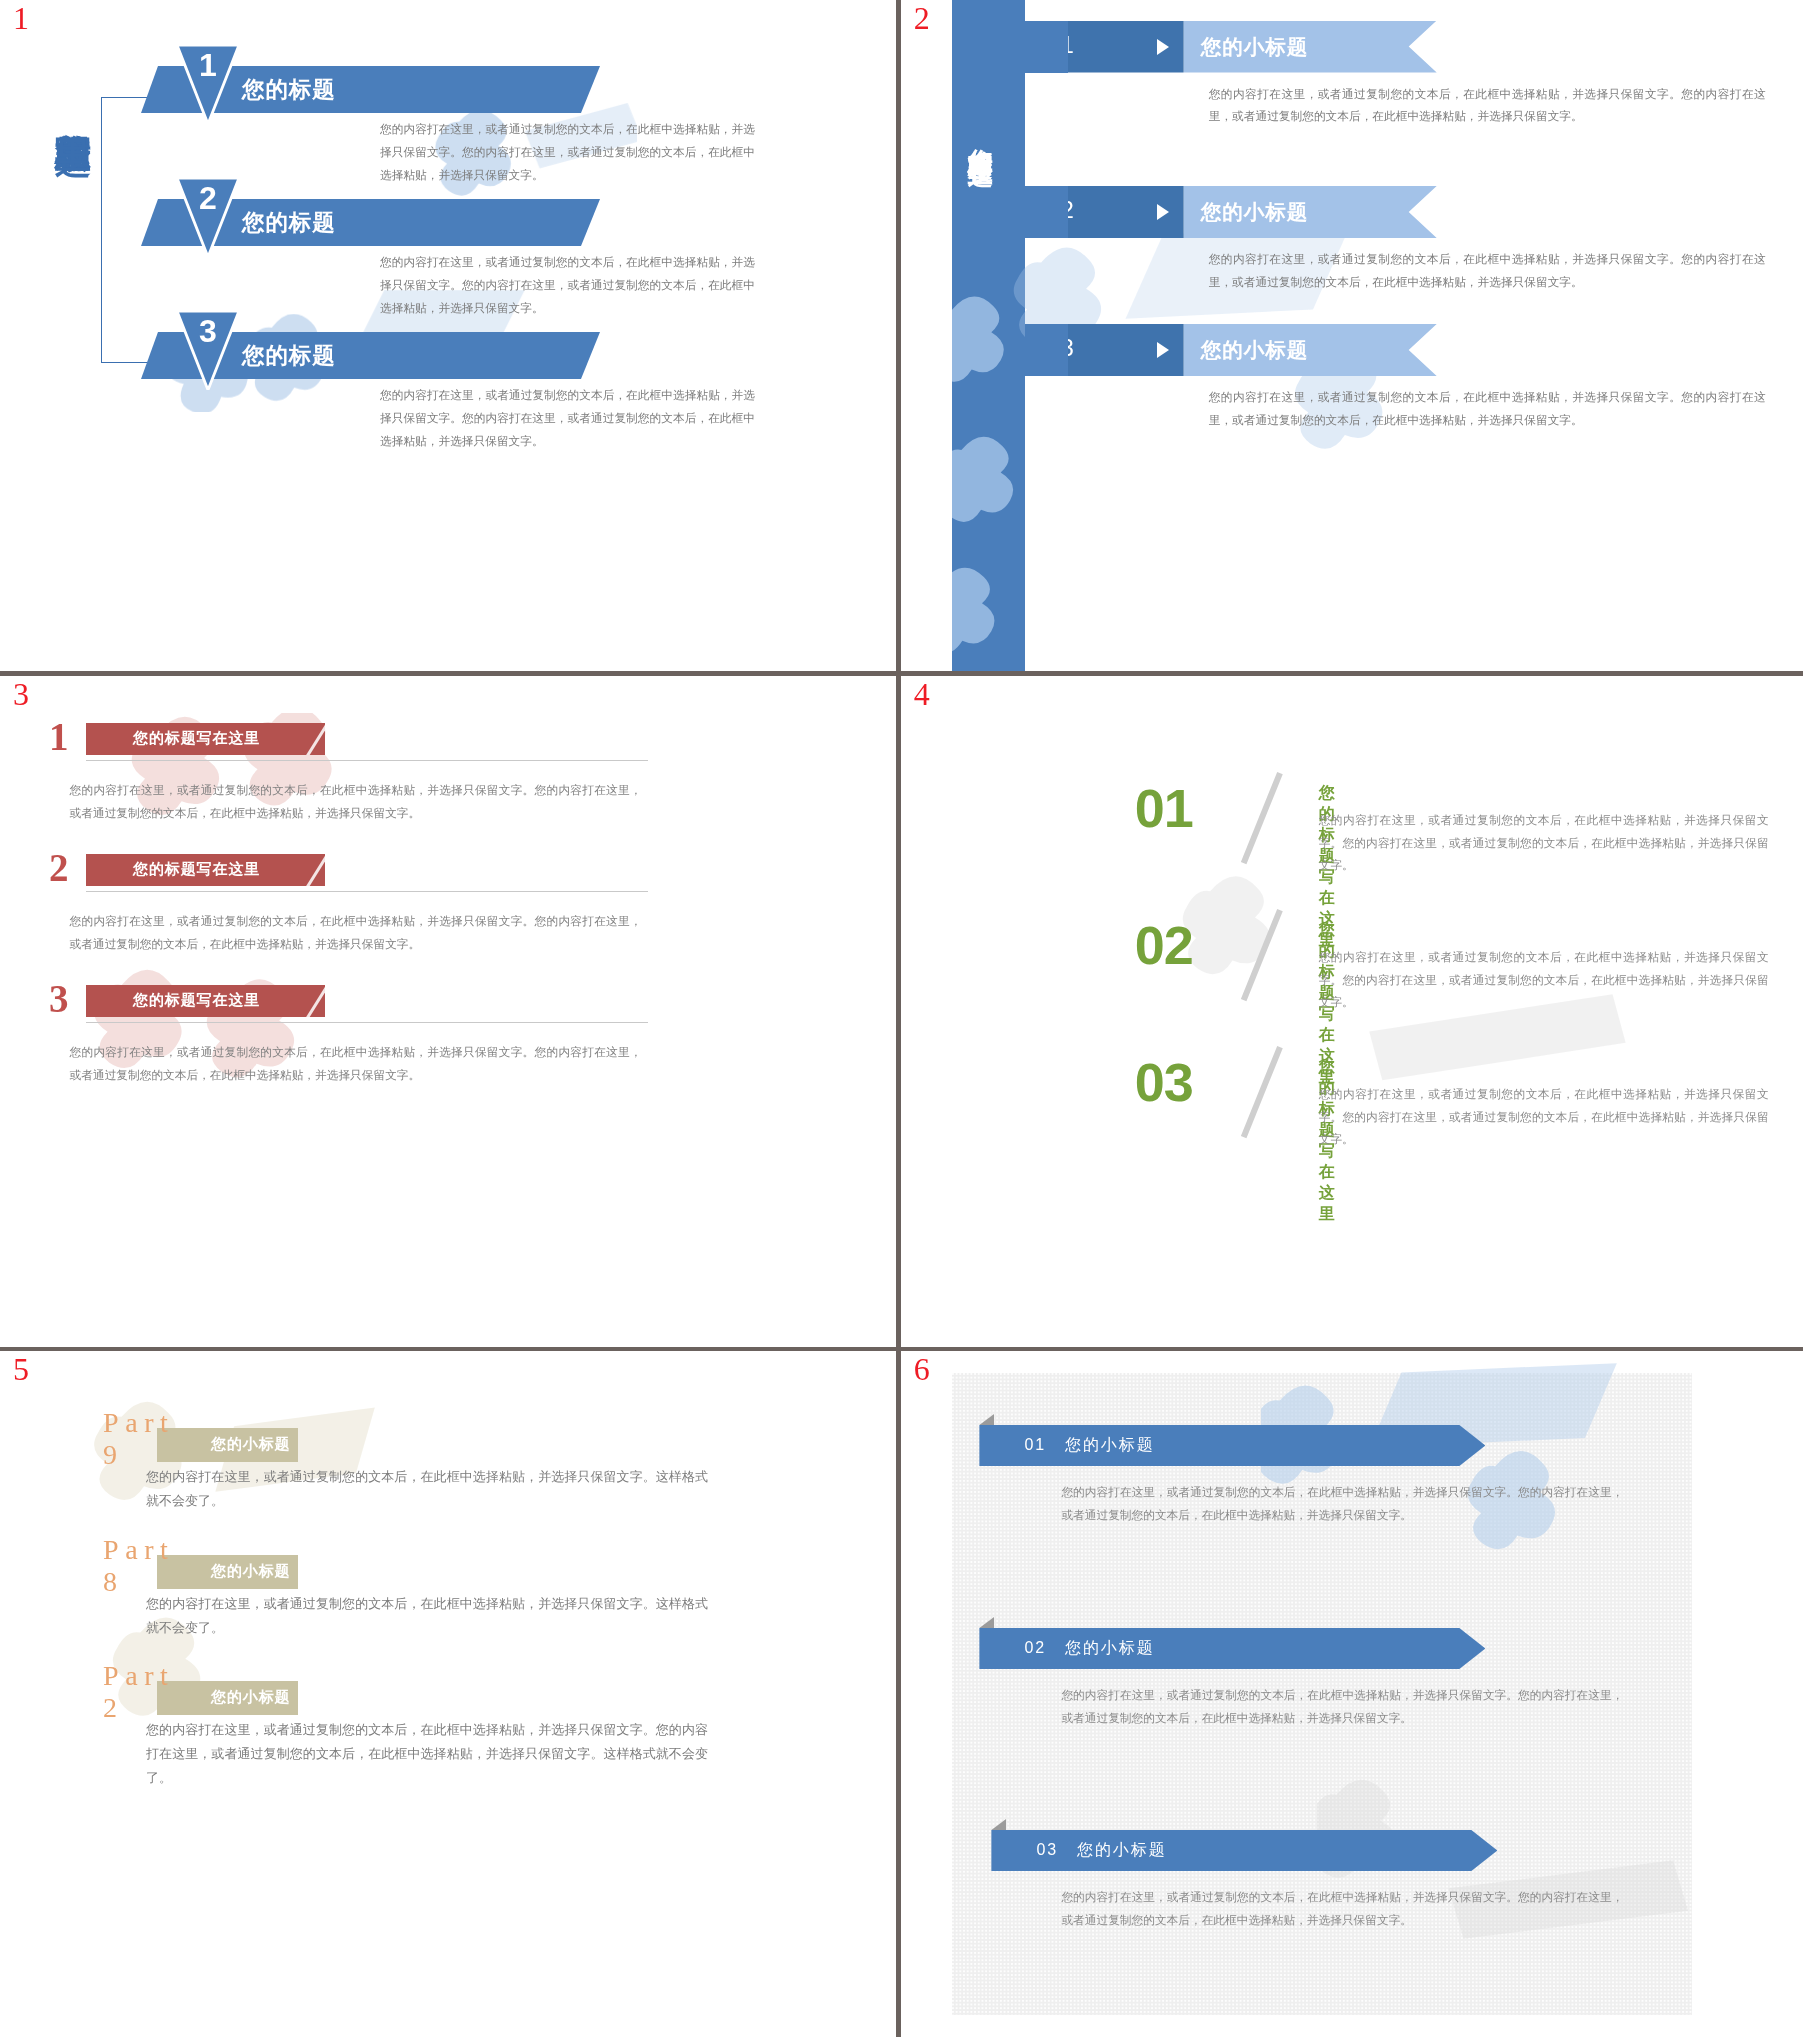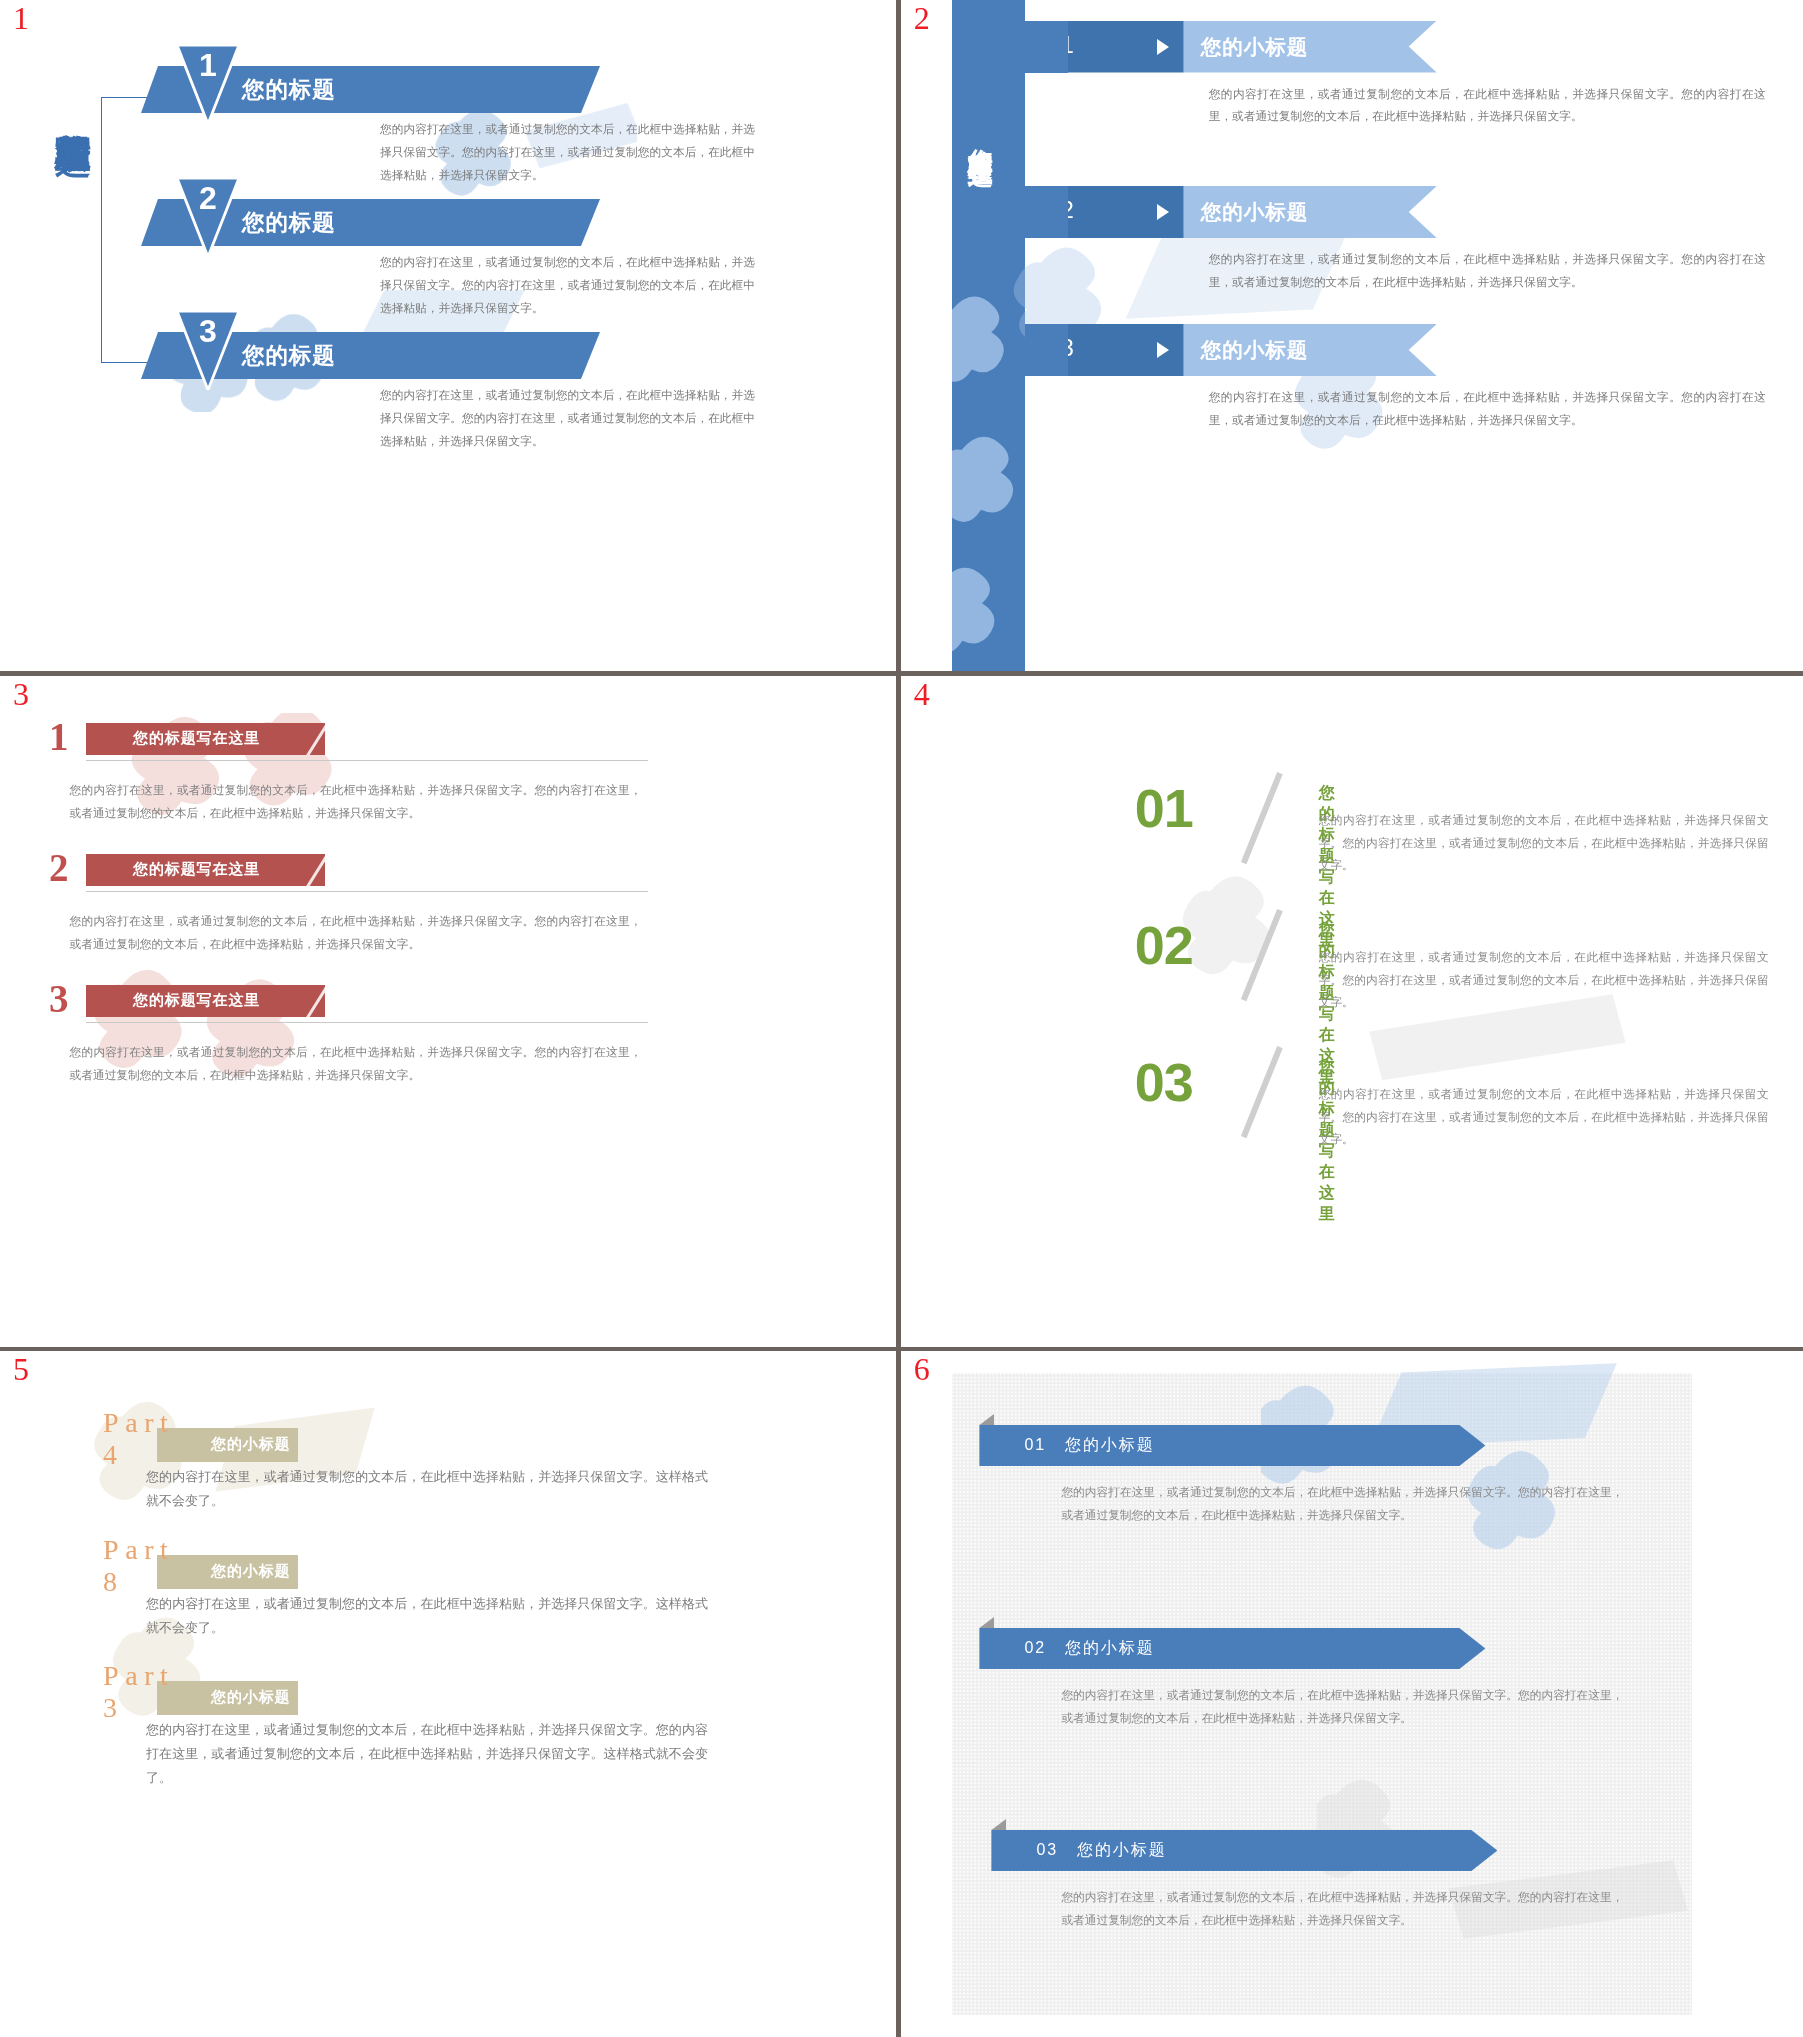--- a/index.html
+++ b/index.html
@@ -472,41 +472,41 @@
         <g fill="#ddd6bc">
           <path d="M40 20 q26-30 50-4 q16 16-2 32 q24 14 12 34 q-12 22-36 12 q-15 24-37 9 q-20-15-2-33 q-22-14-10-33 q10-20 25-17z"></path>
           <path d="M160 30 l150 -20 l-20 70 l-150 20z"></path>
           <path d="M60 250 q26-30 50-4 q16 16-2 32 q24 14 12 34 q-12 22-36 12 q-15 24-37 9 q-20-15-2-33 q-22-14-10-33 q10-20 25-17z"></path>
         </g>
       </svg>
     </div>
 
     <div class="p5-item" style="top:56px;">
       <div class="p5-head">
-        <div class="p5-part">Part 4</div>
+        <div class="p5-part">Part 9</div>
         <div class="p5-tag">
           <div class="t">您的小标题</div>
         </div>
       </div>
       <div class="p5-body">您的内容打在这里，或者通过复制您的文本后，在此框中选择粘贴，并选择只保留文字。这样格式就不会变了。</div>
     </div>
 
     <div class="p5-item" style="top:183px;">
       <div class="p5-head">
         <div class="p5-part">Part 8</div>
         <div class="p5-tag">
           <div class="t">您的小标题</div>
         </div>
       </div>
       <div class="p5-body">您的内容打在这里，或者通过复制您的文本后，在此框中选择粘贴，并选择只保留文字。这样格式就不会变了。</div>
     </div>
 
     <div class="p5-item" style="top:309px;">
       <div class="p5-head">
-        <div class="p5-part">Part 3</div>
+        <div class="p5-part">Part 2</div>
         <div class="p5-tag">
           <div class="t">您的小标题</div>
         </div>
       </div>
       <div class="p5-body">您的内容打在这里，或者通过复制您的文本后，在此框中选择粘贴，并选择只保留文字。您的内容打在这里，或者通过复制您的文本后，在此框中选择粘贴，并选择只保留文字。这样格式就不会变了。</div>
     </div>
   </div>
 
   <div class="vsep"></div>
 

